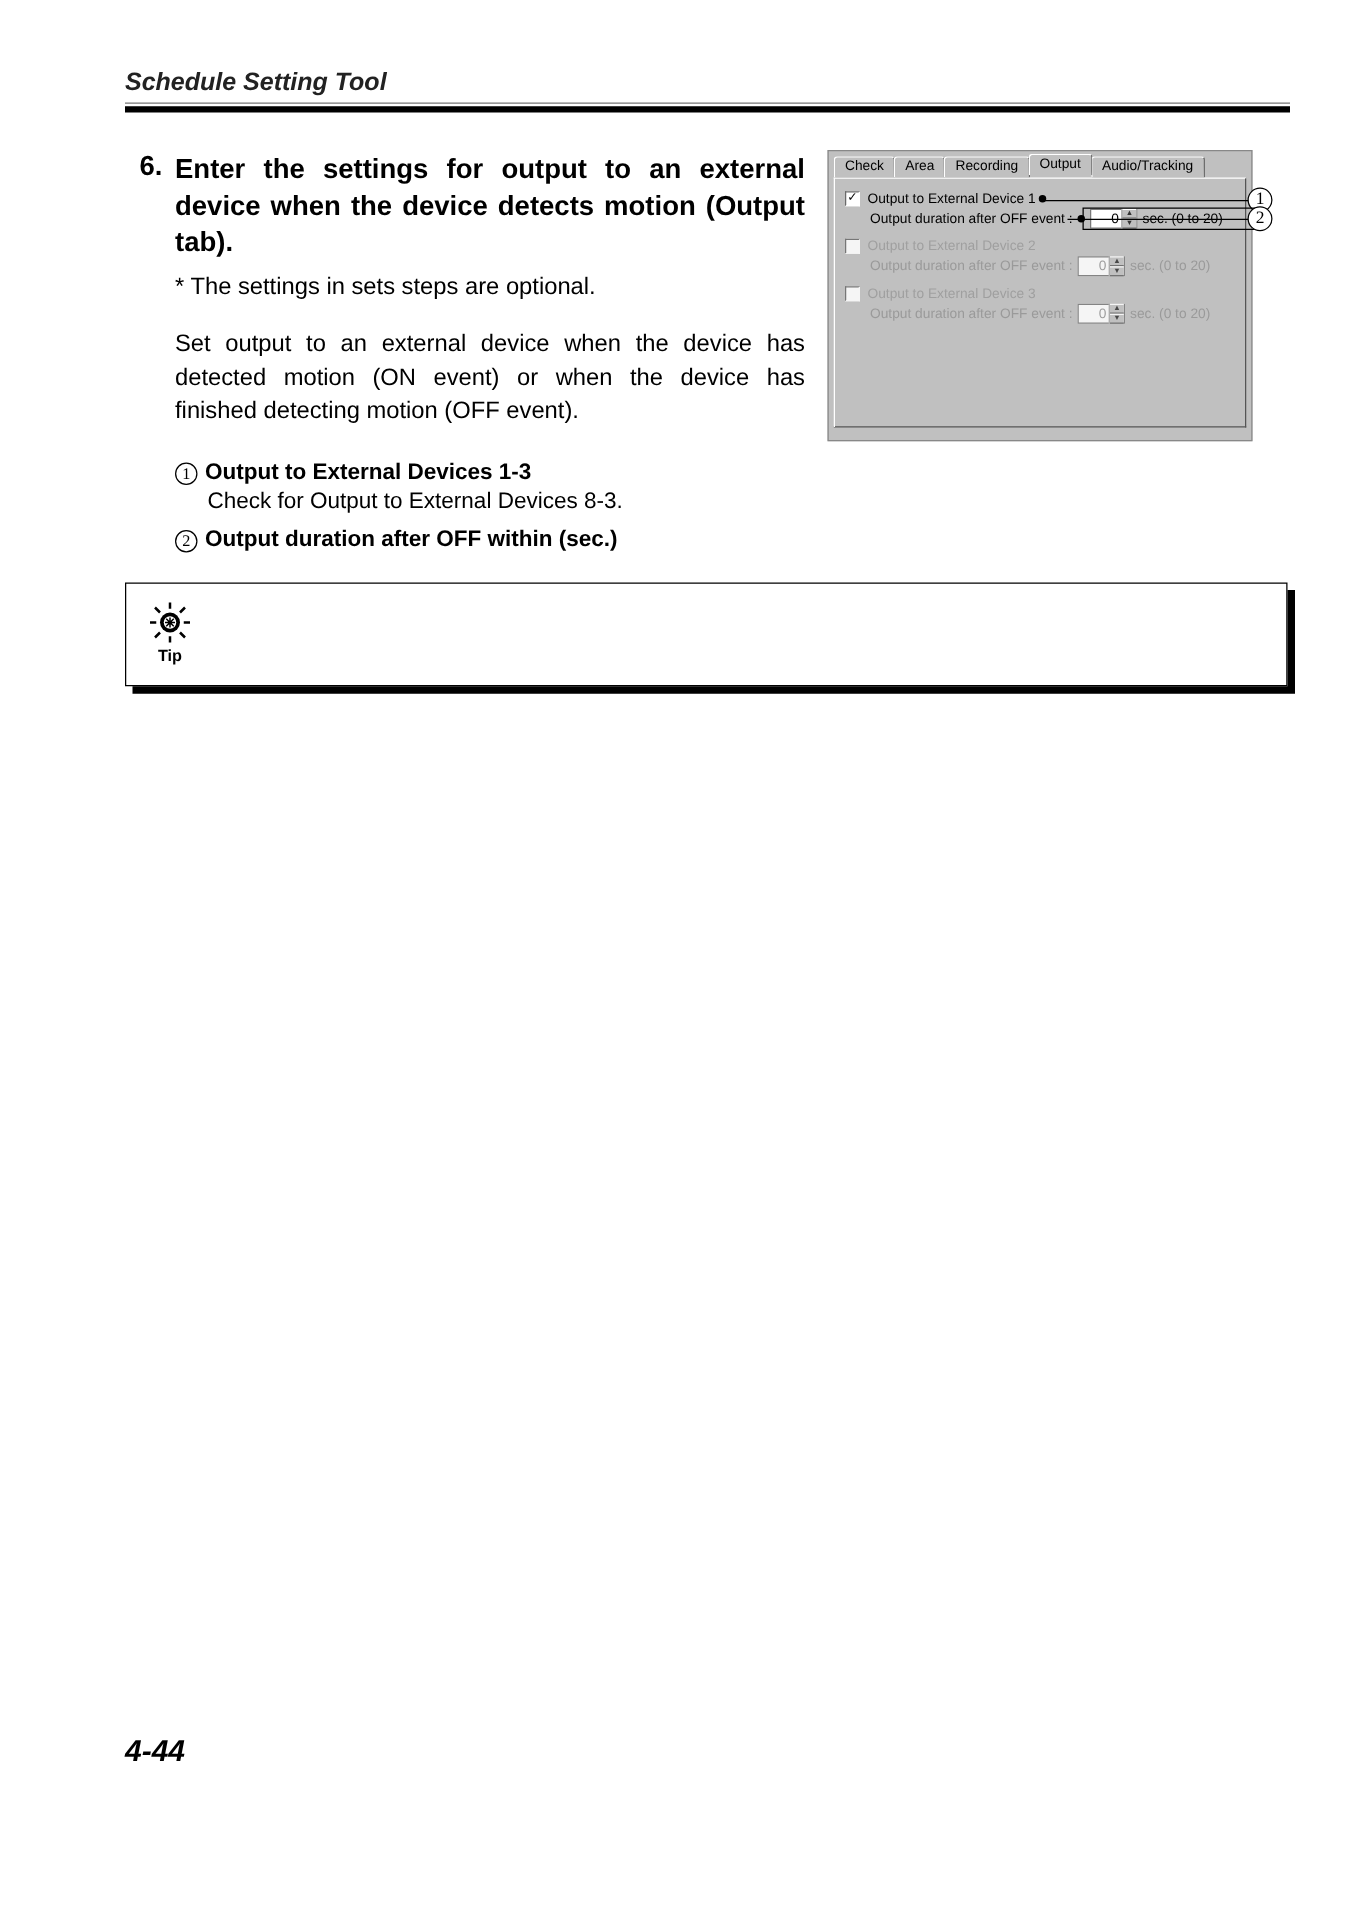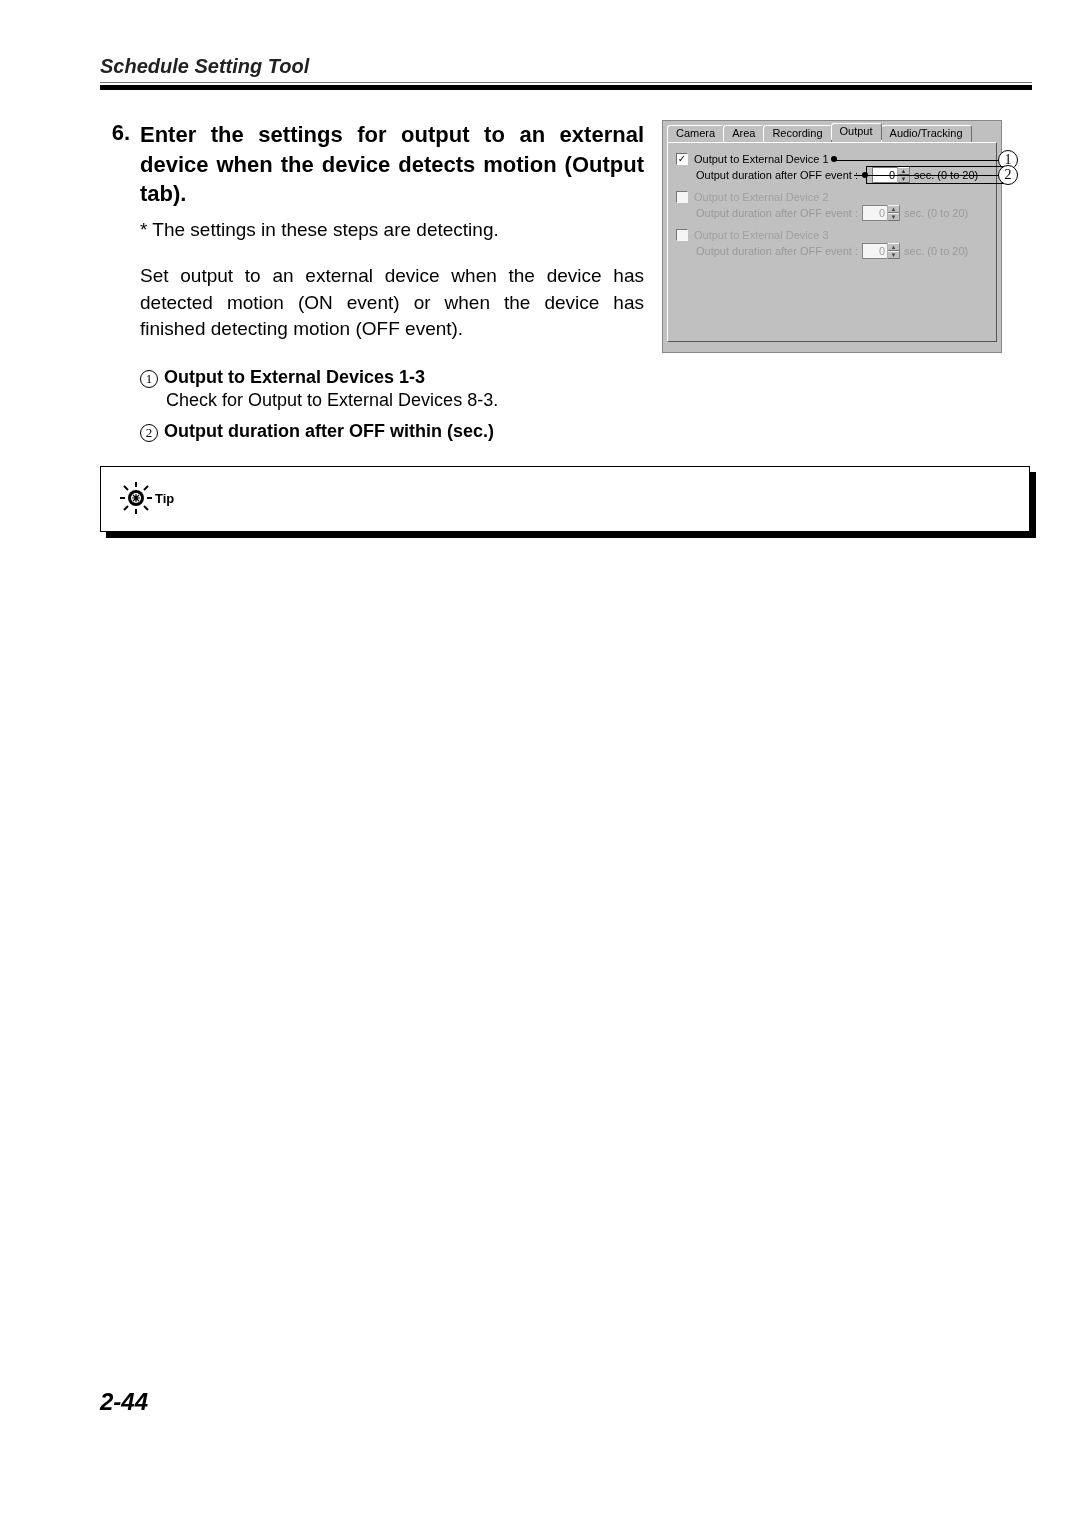--- a/index.html
+++ b/index.html
@@ -242,21 +242,21 @@
     position: relative;
     background: #fff;
     border: 1.5px solid #000;
     padding: 14px 18px 16px 18px;
     display: flex;
     align-items: center;
     gap: 20px;
   }
   .tip-icon {
     display: flex;
-    flex-direction: row;
+    flex-direction: column;
     align-items: center;
     gap: 2px;
     font-family: Arial, sans-serif;
     justify-content: center;
   }
   .tip-icon svg { display:block; }
   .tip-icon .tip-label {
     font-weight: bold;
     font-size: 13px;
     color: #000;
@@ -283,30 +283,30 @@
   <div class="header-title">Schedule Setting Tool</div>
   <div class="thin-line"></div>
   <div class="thick-line"></div>
 
   <div class="main-columns">
     <div class="left-col">
       <div class="step">
         <div class="step-num">6.</div>
         <div class="step-body">
           <div class="step-title">Enter the settings for output to an external device when the device detects motion (Output tab).</div>
-          <div class="step-note">* The settings in these steps are detecting.</div>
+          <div class="step-note">* The settings in sets steps are optional.</div>
           <div class="step-para">Set output to an external device when the device has detected motion (ON event) or when the device has finished detecting motion (OFF event).</div>
         </div>
       </div>
     </div>
 
     <div class="right-col">
       <div class="panel">
         <div class="tab-row">
-          <span class="tab">Camera</span>
+          <span class="tab">Check</span>
           <span class="tab">Area</span>
           <span class="tab">Recording</span>
           <span class="tab selected">Output</span>
           <span class="tab">Audio/Tracking</span>
         </div>
         <div class="tab-body">
 
           <div class="dev-row">
             <span class="win-checkbox">✓</span>
             <span>Output to External Device 1</span>
@@ -392,14 +392,14 @@
             <circle cx="17" cy="17" r="5" fill="#fff"></circle>
             <path d="M17 13 L17 21 M13 17 L21 17 M14 14 L20 20 M20 14 L14 20" stroke="#000" stroke-width="1.2"></path>
             <path d="M17 1 L17 6 M17 28 L17 33 M1 17 L6 17 M28 17 L33 17 M5 5 L9 9 M25 25 L29 29 M29 5 L25 9 M5 29 L9 25" stroke="#000" stroke-width="2"></path>
           </g>
         </svg>
         <div class="tip-label">Tip</div>
       </div>
     </div>
   </div>
 
-  <div class="page-num">2-44</div>
+  <div class="page-num">4-44</div>
 </div>
 
 </body></html>

